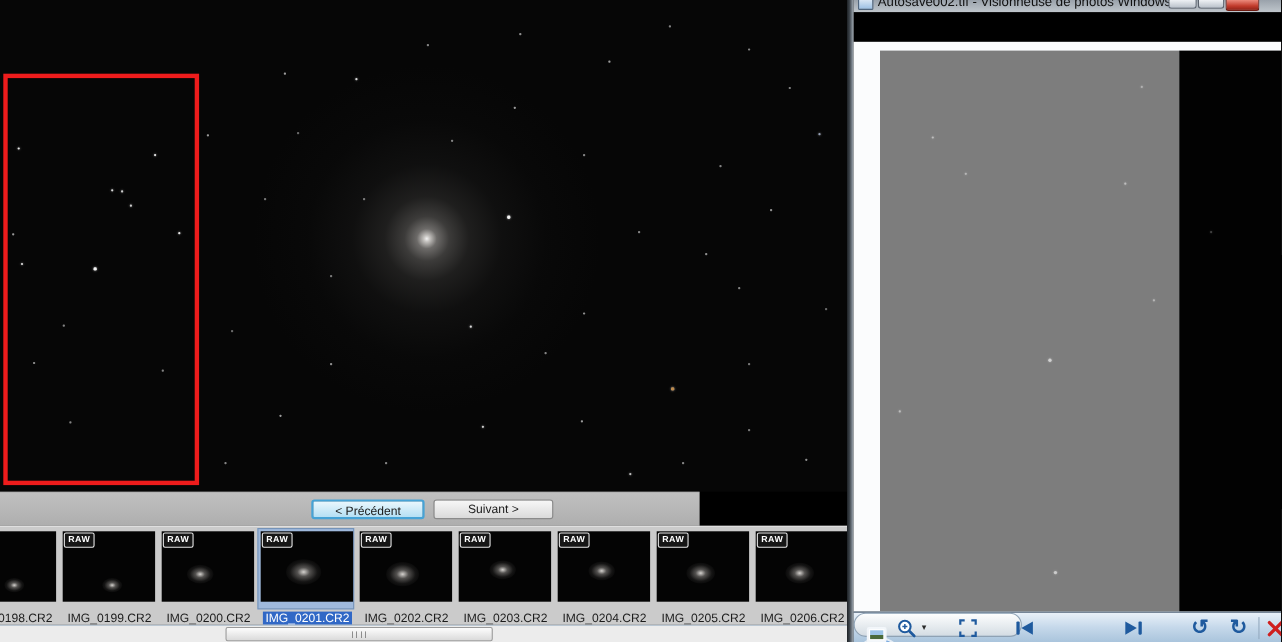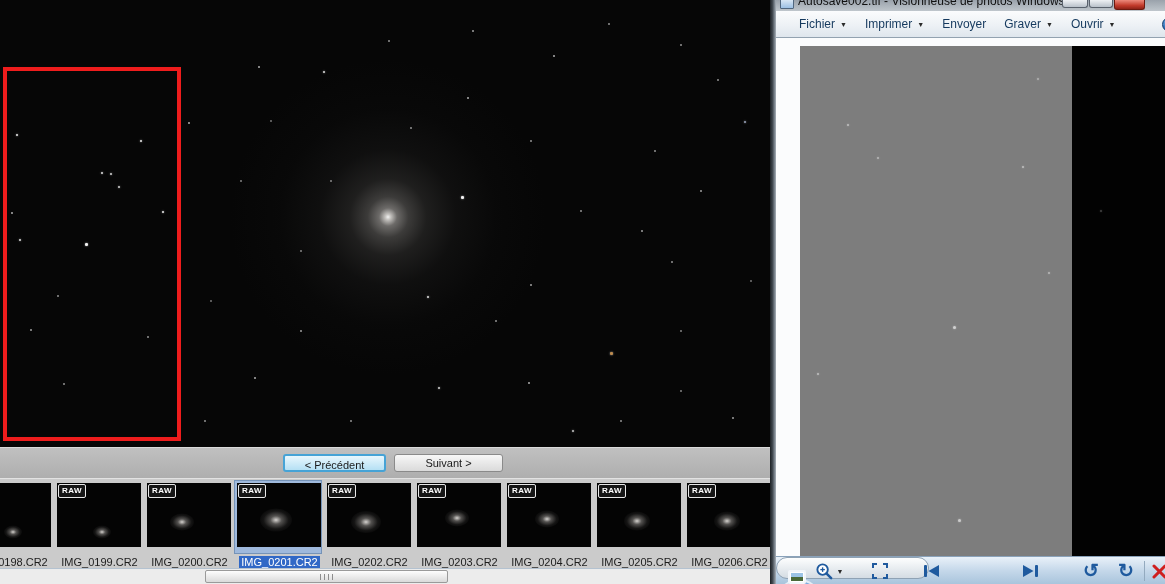--- a/index.html
+++ b/index.html
@@ -6,21 +6,21 @@
   #screen{position:relative;width:1165px;height:584px;overflow:hidden;
           font-family:"Liberation Sans",sans-serif;background:#000;}
   
   #app-left{position:absolute;left:0;top:0;width:775px;height:584px;}
   #main-image{position:absolute;left:0;top:0;width:775px;height:447px;background:#060606;overflow:hidden;}
   #galaxy{position:absolute;width:320px;height:320px;border-radius:50%;
     background:
       radial-gradient(circle at 50% 50%, rgba(255,255,255,0.95) 0%, rgba(245,242,238,0.8) 1.2%, rgba(210,206,202,0.5) 4%, rgba(165,162,158,0.34) 9%, rgba(120,118,115,0.22) 17%, rgba(80,79,78,0.13) 30%, rgba(48,48,48,0.06) 48%, rgba(0,0,0,0) 70%);}
   .star{position:absolute;background:#fff;border-radius:50%;}
   #selection-rect{position:absolute;border:4px solid #ee1c1c;background:transparent;}
-  #nav-bar{position:absolute;left:0;top:447;top:447px;width:775px;height:31px;
+  #nav-bar{position:absolute;left:0;top:447;top:447px;width:636px;height:31px;
     background:linear-gradient(#c0c0c0,#aeaeae);border-top:1px solid #d9d9d9;box-sizing:border-box;}
   .nav-btn{position:absolute;top:6px;height:18px;font-size:11px;color:#1a1a1a;
     text-align:center;line-height:16px;box-sizing:border-box;cursor:default;}
   #btn-prev{left:283px;width:103px;background:linear-gradient(#e9f7fd,#b5e0f4);
     border:2px solid #46a3d6;border-radius:3px;}
   #btn-next{left:394px;width:109px;background:linear-gradient(#f7f7f7,#dadada);
     border:1px solid #8a8a8a;border-radius:3px;line-height:15px;}
   #filmstrip{position:absolute;left:0;top:478px;width:775px;height:90px;background:#cbcbcb;
     border-top:1px solid #e2e2e2;box-sizing:border-box;}
   .cell{position:absolute;top:0;width:89px;height:90px;}
@@ -246,42 +246,20 @@
     <div id="v-frame-left"></div>
 
     <div id="v-titlebar">
       <div id="v-title-ico"></div>
       <span id="v-title-text">Autosave002.tif - Visionneuse de photos Windows</span>
       <div class="winbtn" id="wb-min"></div>
       <div class="winbtn" id="wb-max"></div>
       <div class="winbtn" id="wb-close"></div>
     </div>
 
-    <div id="v-menubar">
-      <div class="menu-item">
-        <span>Fichier</span>
-        <span class="dd-arrow">▼</span>
-      </div>
-      <div class="menu-item">
-        <span>Imprimer</span>
-        <span class="dd-arrow">▼</span>
-      </div>
-      <div class="menu-item">
-        <span>Envoyer</span>
-      </div>
-      <div class="menu-item">
-        <span>Graver</span>
-        <span class="dd-arrow">▼</span>
-      </div>
-      <div class="menu-item">
-        <span>Ouvrir</span>
-        <span class="dd-arrow">▼</span>
-      </div>
-      <div id="help-btn">?</div>
-    </div>
 
     <div id="v-content">
       <div id="v-image">
         <div id="v-image-gray"></div>
         <div id="v-image-black"></div>
       <div class="star" style="left: 47px; top: 78px; height: 2px; width: 2px; opacity: 0.5; box-shadow: rgba(255, 255, 255, 0.7) 0px 0px 2px;"></div>
           <div class="star" style="left: 77px; top: 111px; height: 2px; width: 2px; opacity: 0.45; box-shadow: rgba(255, 255, 255, 0.7) 0px 0px 2px;"></div>
           <div class="star" style="left: 222px; top: 120px; height: 2px; width: 2px; opacity: 0.5; box-shadow: rgba(255, 255, 255, 0.7) 0px 0px 2px;"></div>
           <div class="star" style="left: 237px; top: 32px; height: 2px; width: 2px; opacity: 0.4; box-shadow: rgba(255, 255, 255, 0.7) 0px 0px 2px;"></div>
           <div class="star" style="left: 153px; top: 280px; height: 3px; width: 3px; opacity: 0.65; box-shadow: rgba(255, 255, 255, 0.7) 0px 0px 2px;"></div>

